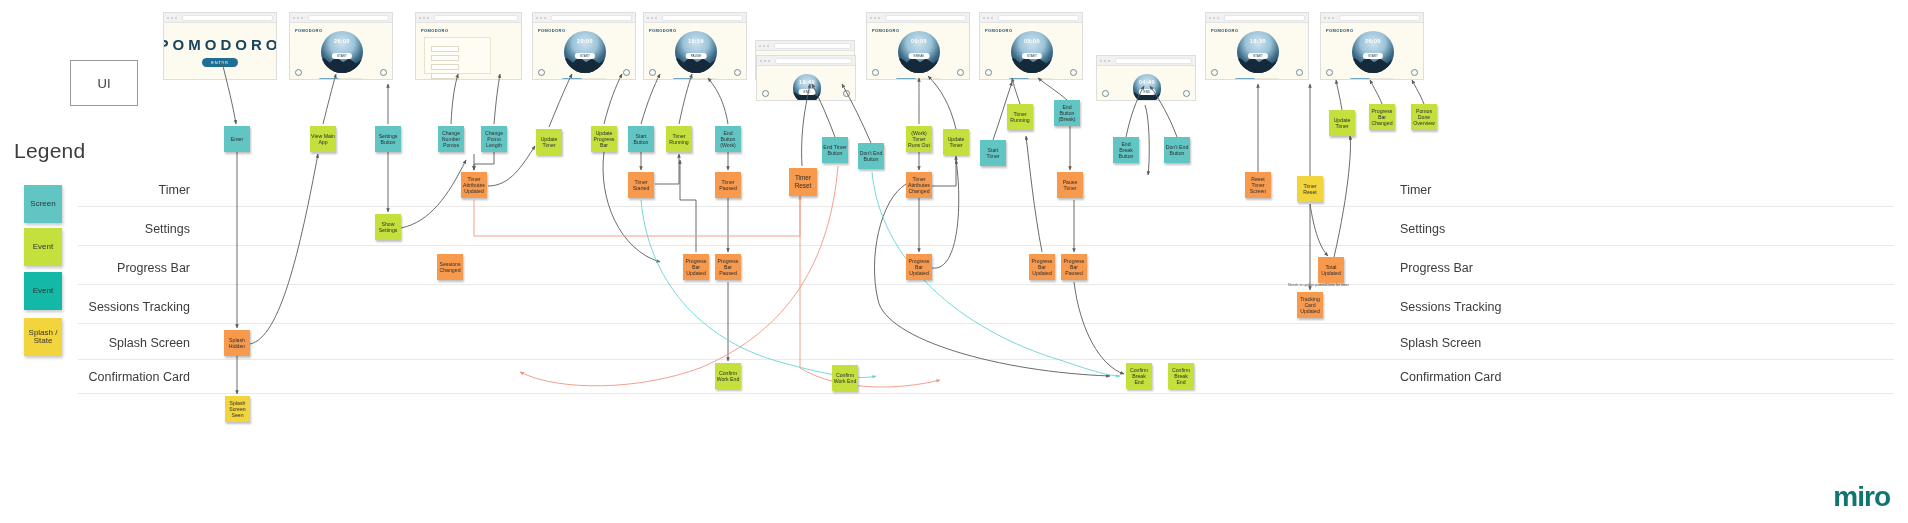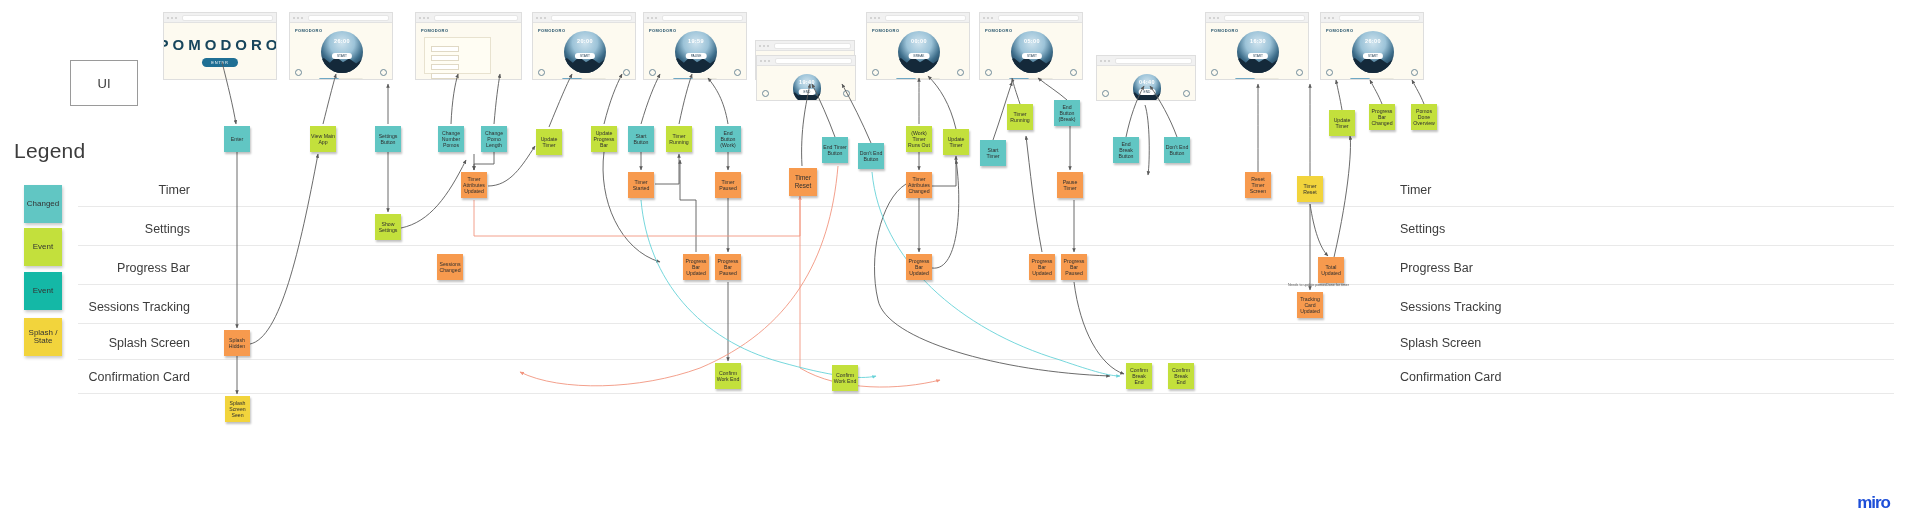--- a/index.html
+++ b/index.html
@@ -107,21 +107,21 @@
     position:absolute;left:14%;top:20%;width:72%;height:52%;
     background:#ffffff;border:1px solid #e3e3e3;border-radius:2px;
   }
 
   
   .annot{position:absolute;font-size:3.6px;color:#555;white-space:nowrap;}
 
   
   #miro{
     position:absolute;right:18px;bottom:10px;
-    font-size:17px;font-weight:bold;color:#1d4ed8;letter-spacing:-1px;
+    font-size:28px;font-weight:bold;color:#0f766e;letter-spacing:-1px;
   }
 
   svg.links{position:absolute;inset:0;width:1908px;height:523px;pointer-events:none;}
 </style>
 </head>
 <body>
 
 <div id="board">
 
   <div id="lanes-layer">
@@ -145,21 +145,21 @@
       <div class="lane-label right" style="top: 370px; left: 1400px; width: 200px;">Confirmation Card</div>
     </div>
 
   <div id="ui-box">
     <span>UI</span>
   </div>
 
   <div id="legend-title">Legend</div>
   <div id="legend-layer">
       <div class="legend-note cmd" style="left: 24px; top: 185px; background: rgb(97, 198, 195);">
-        <span>Changed</span>
+        <span>Screen</span>
       </div>
       <div class="legend-note view" style="left: 24px; top: 228px; background: rgb(195, 224, 60);">
         <span>Event</span>
       </div>
       <div class="legend-note event" style="left: 24px; top: 272px; background: #14b8a6;">
         <span>Event</span>
       </div>
       <div class="legend-note store" style="left: 24px; top: 318px; background: rgb(242, 212, 60);">
         <span>Splash / State</span>
       </div>

